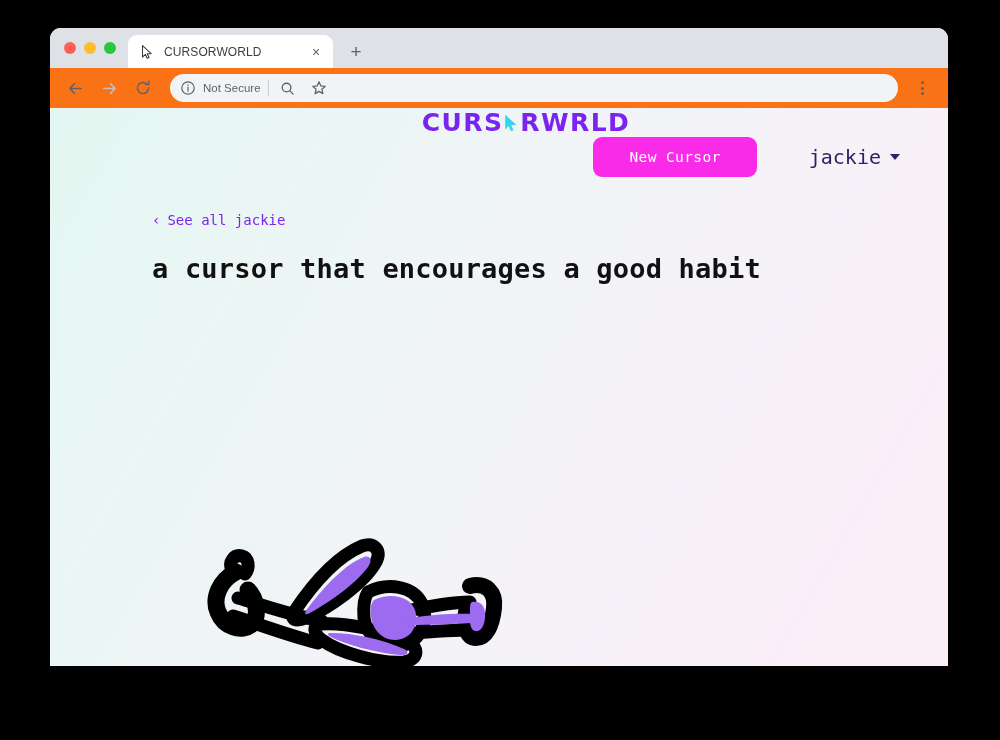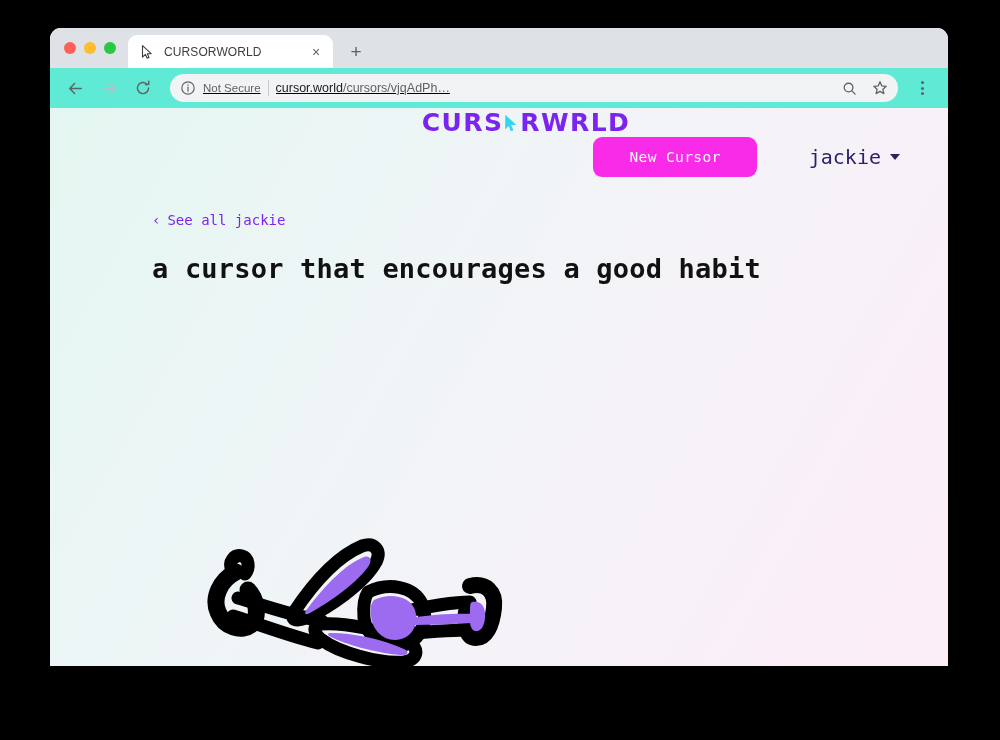--- a/index.html
+++ b/index.html
@@ -63,25 +63,24 @@
     width: 28px; height: 28px;
     margin: 0 0 3px 9px;
     display: flex; align-items: center; justify-content: center;
     color: #5f6368; font-size: 19px; font-weight: 300; line-height: 1;
     border-radius: 50%;
   }
 
   
   .toolbar {
     height: 40px;
-    background: #5eead4;
+    background: #f97316;
     display: flex; align-items: center;
     padding: 0 12px 0 10px;
     gap: 4px;
-    text-decoration: underline;
   }
   .nav-btn {
     width: 30px; height: 30px;
     display: flex; align-items: center; justify-content: center;
     color: #5f6368;
     border-radius: 50%;
   }
   .nav-btn.disabled { color: #bdc1c6; }
   .nav-btn svg { display: block; }
 
@@ -278,21 +277,20 @@
       <div class="omnibox">
         <span class="info-icon">
           <svg width="16" height="16" viewBox="0 0 16 16" fill="none" stroke="currentColor" stroke-width="1.2">
             <circle cx="8" cy="8" r="6.2"></circle>
             <path d="M8 7.2 V11.2" stroke-linecap="round"></path>
             <circle cx="8" cy="4.9" r=".75" fill="currentColor" stroke="none"></circle>
           </svg>
         </span>
         <span class="notsecure">Not Secure</span>
         <span class="omni-sep"></span>
-        <span class="url"><b>cursor.world</b><span>/cursors/vjqAdPh…</span></span>
         <span class="omni-icon">
           <svg width="15" height="15" viewBox="0 0 16 16" fill="none" stroke="currentColor" stroke-width="1.4" stroke-linecap="round">
             <circle cx="7" cy="7" r="4.6"></circle>
             <path d="M10.5 10.5 L14 14"></path>
           </svg>
         </span>
         <span class="omni-icon">
           <svg width="16" height="16" viewBox="0 0 16 16" fill="none" stroke="currentColor" stroke-width="1.3" stroke-linejoin="round">
             <path d="M8 1.8 L9.85 5.9 L14.2 6.35 L10.95 9.3 L11.85 13.6 L8 11.4 L4.15 13.6 L5.05 9.3 L1.8 6.35 L6.15 5.9 Z"></path>
           </svg>

